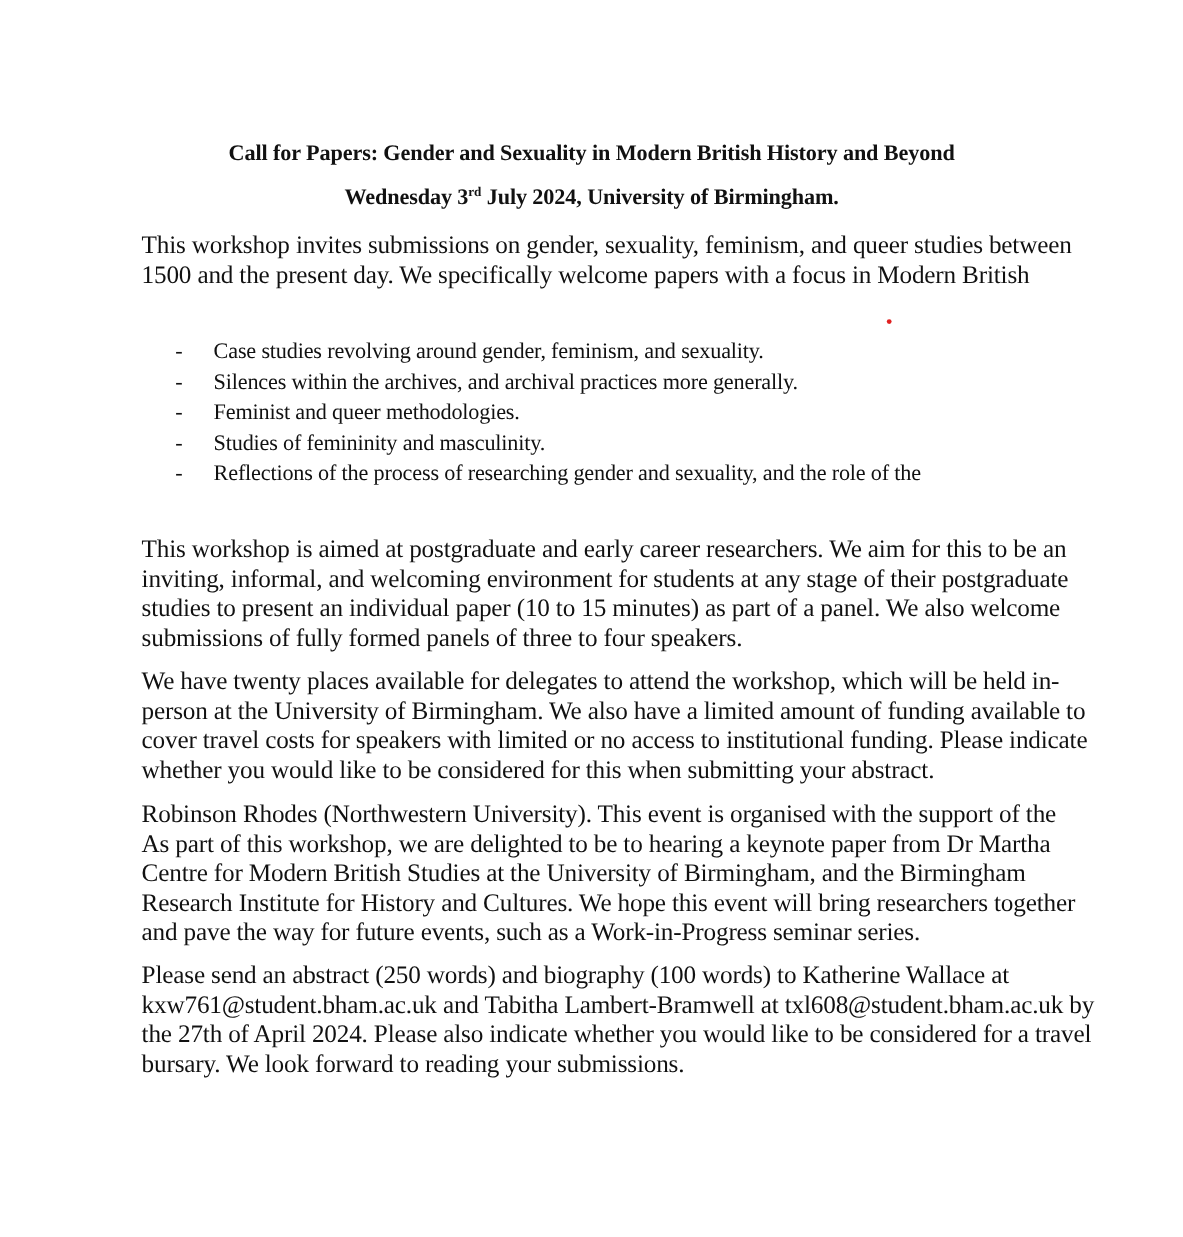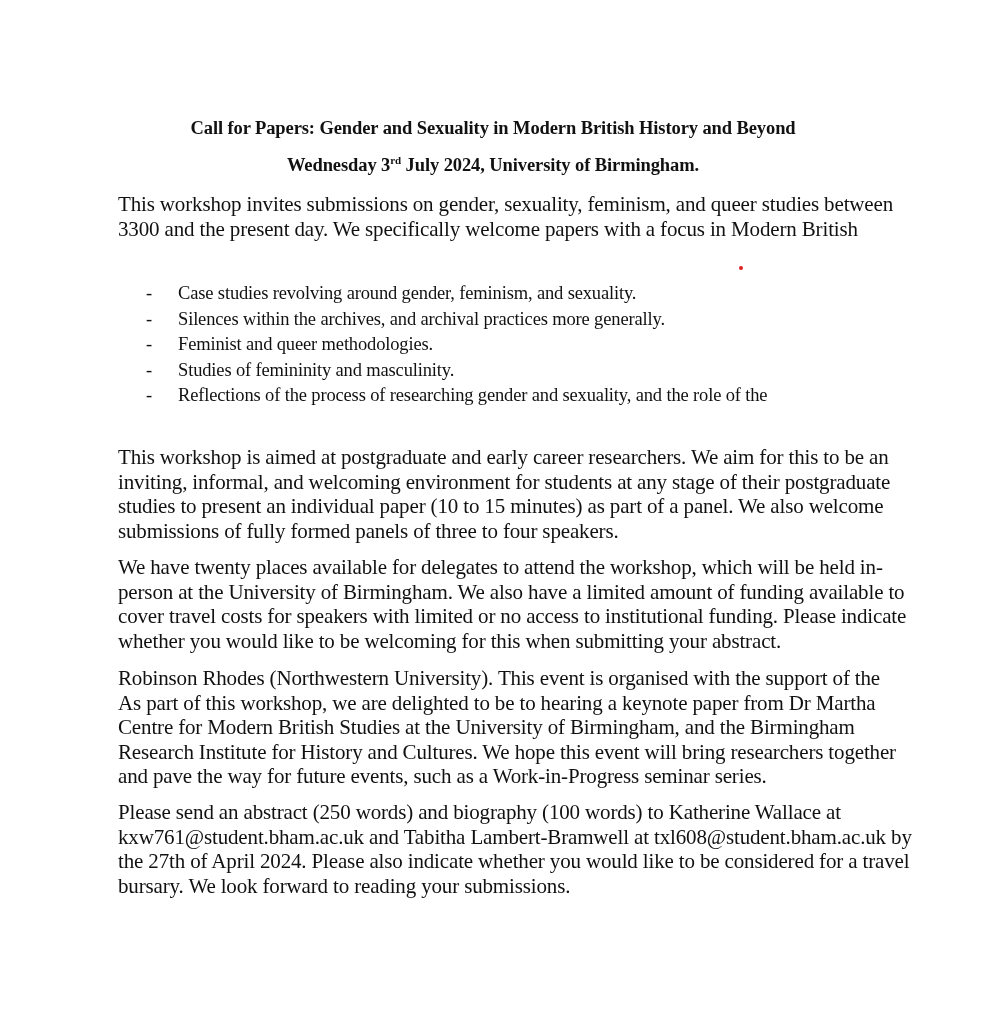--- a/index.html
+++ b/index.html
@@ -29,21 +29,21 @@
 <body>
 
 <div class="page">
 
   <div class="title t1">Call for Papers: Gender and Sexuality in Modern British History and Beyond</div>
 
   <div class="title t2"><span>Wednesday 3</span><sup>rd</sup><span> July 2024, University of Birmingham.</span></div>
 
   <div class="para p1">
     <span class="line">This workshop invites submissions on gender, sexuality, feminism, and queer studies between</span>
-    <span class="line">3300 and the present day. We specifically welcome papers with a focus in Modern British</span>
+    <span class="line">1500 and the present day. We specifically welcome papers with a focus in Modern British</span>
   </div>
 
   <div class="marker" style="background: rgb(224, 32, 32);"></div>
 
   <div class="list">
     <div class="li">
       <span class="dash">-</span>
       <span class="line">Case studies revolving around gender, feminism, and sexuality.</span>
     </div>
     <div class="li">
@@ -68,21 +68,21 @@
     <span class="line">This workshop is aimed at postgraduate and early career researchers. We aim for this to be an</span>
     <span class="line">inviting, informal, and welcoming environment for students at any stage of their postgraduate</span>
     <span class="line">studies to present an individual paper (10 to 15 minutes) as part of a panel. We also welcome</span>
     <span class="line">submissions of fully formed panels of three to four speakers.</span>
   </div>
 
   <div class="para p3">
     <span class="line">We have twenty places available for delegates to attend the workshop, which will be held in-</span>
     <span class="line">person at the University of Birmingham. We also have a limited amount of funding available to</span>
     <span class="line">cover travel costs for speakers with limited or no access to institutional funding. Please indicate</span>
-    <span class="line">whether you would like to be welcoming for this when submitting your abstract.</span>
+    <span class="line">whether you would like to be considered for this when submitting your abstract.</span>
   </div>
 
   <div class="para p4">
     <span class="line">Robinson Rhodes (Northwestern University). This event is organised with the support of the</span>
     <span class="line">As part of this workshop, we are delighted to be to hearing a keynote paper from Dr Martha</span>
     <span class="line">Centre for Modern British Studies at the University of Birmingham, and the Birmingham</span>
     <span class="line">Research Institute for History and Cultures. We hope this event will bring researchers together</span>
     <span class="line">and pave the way for future events, such as a Work-in-Progress seminar series.</span>
   </div>
 

